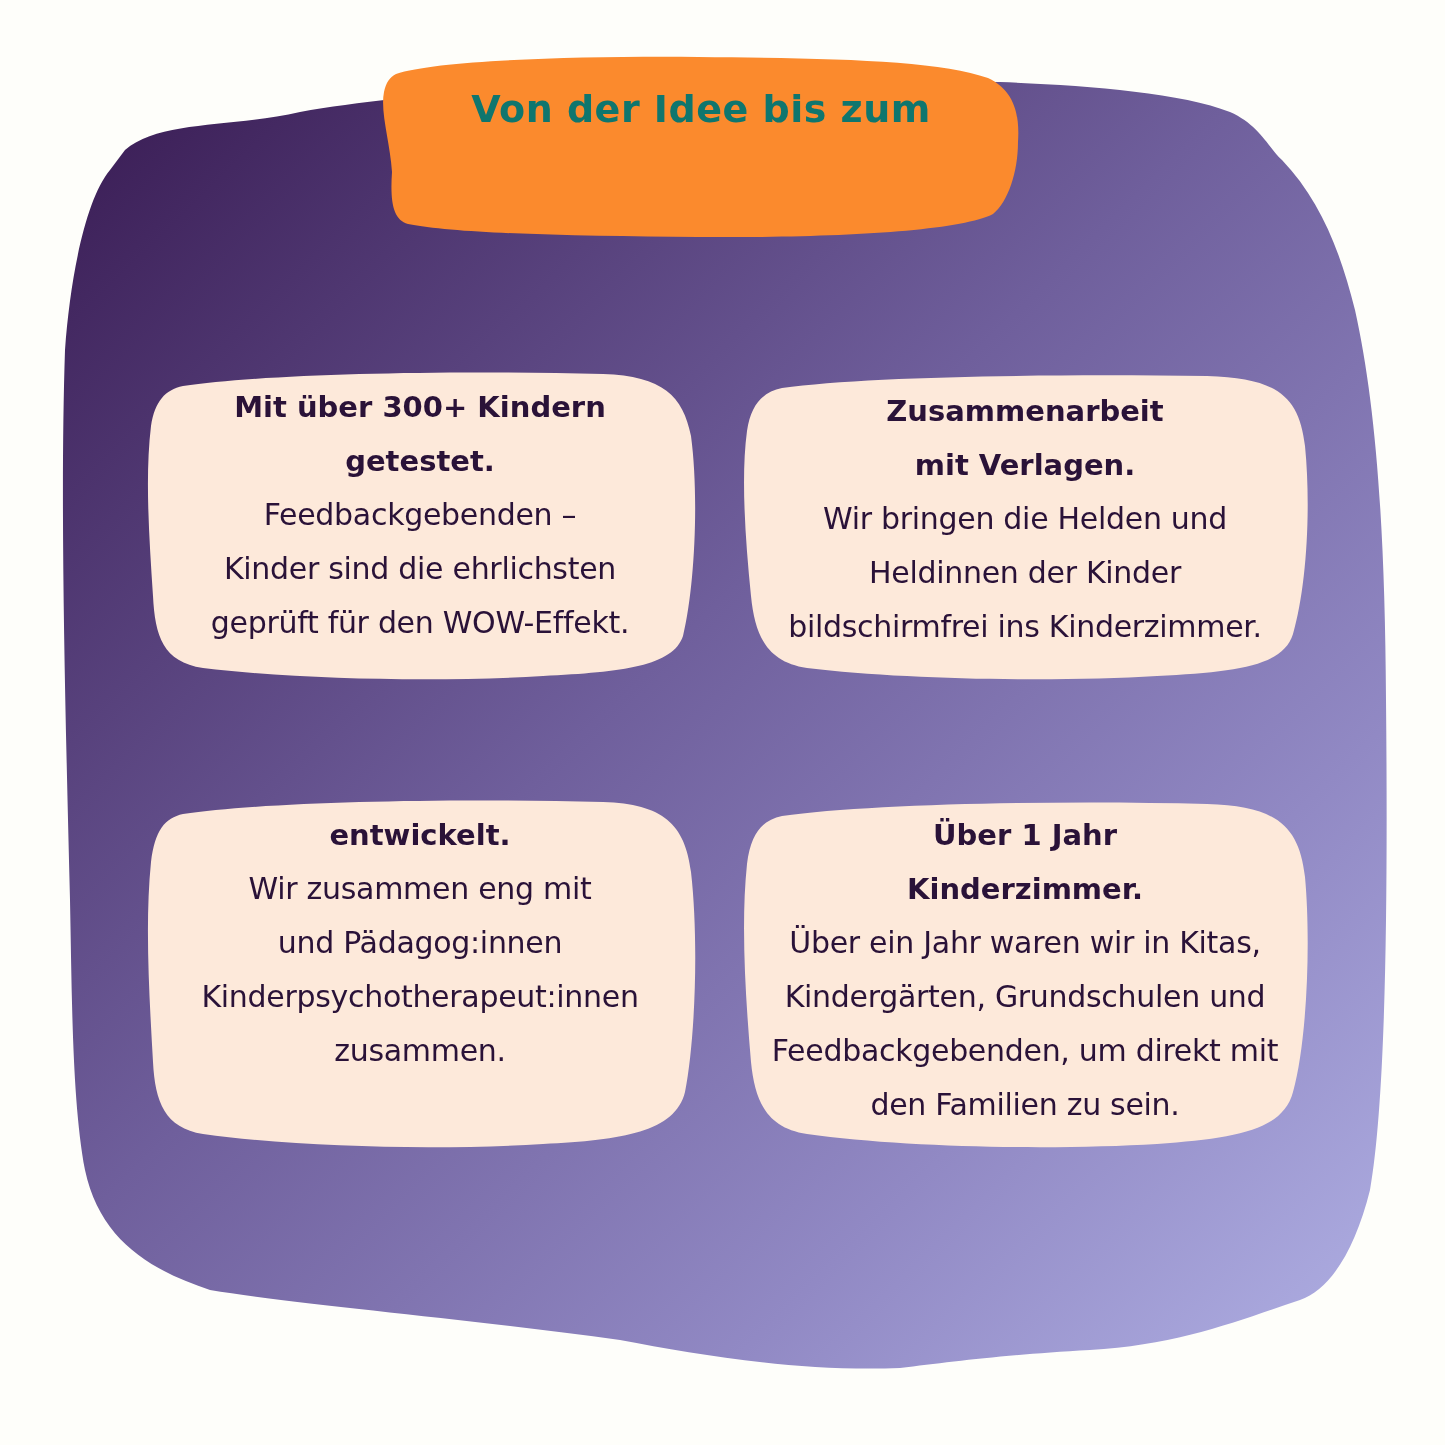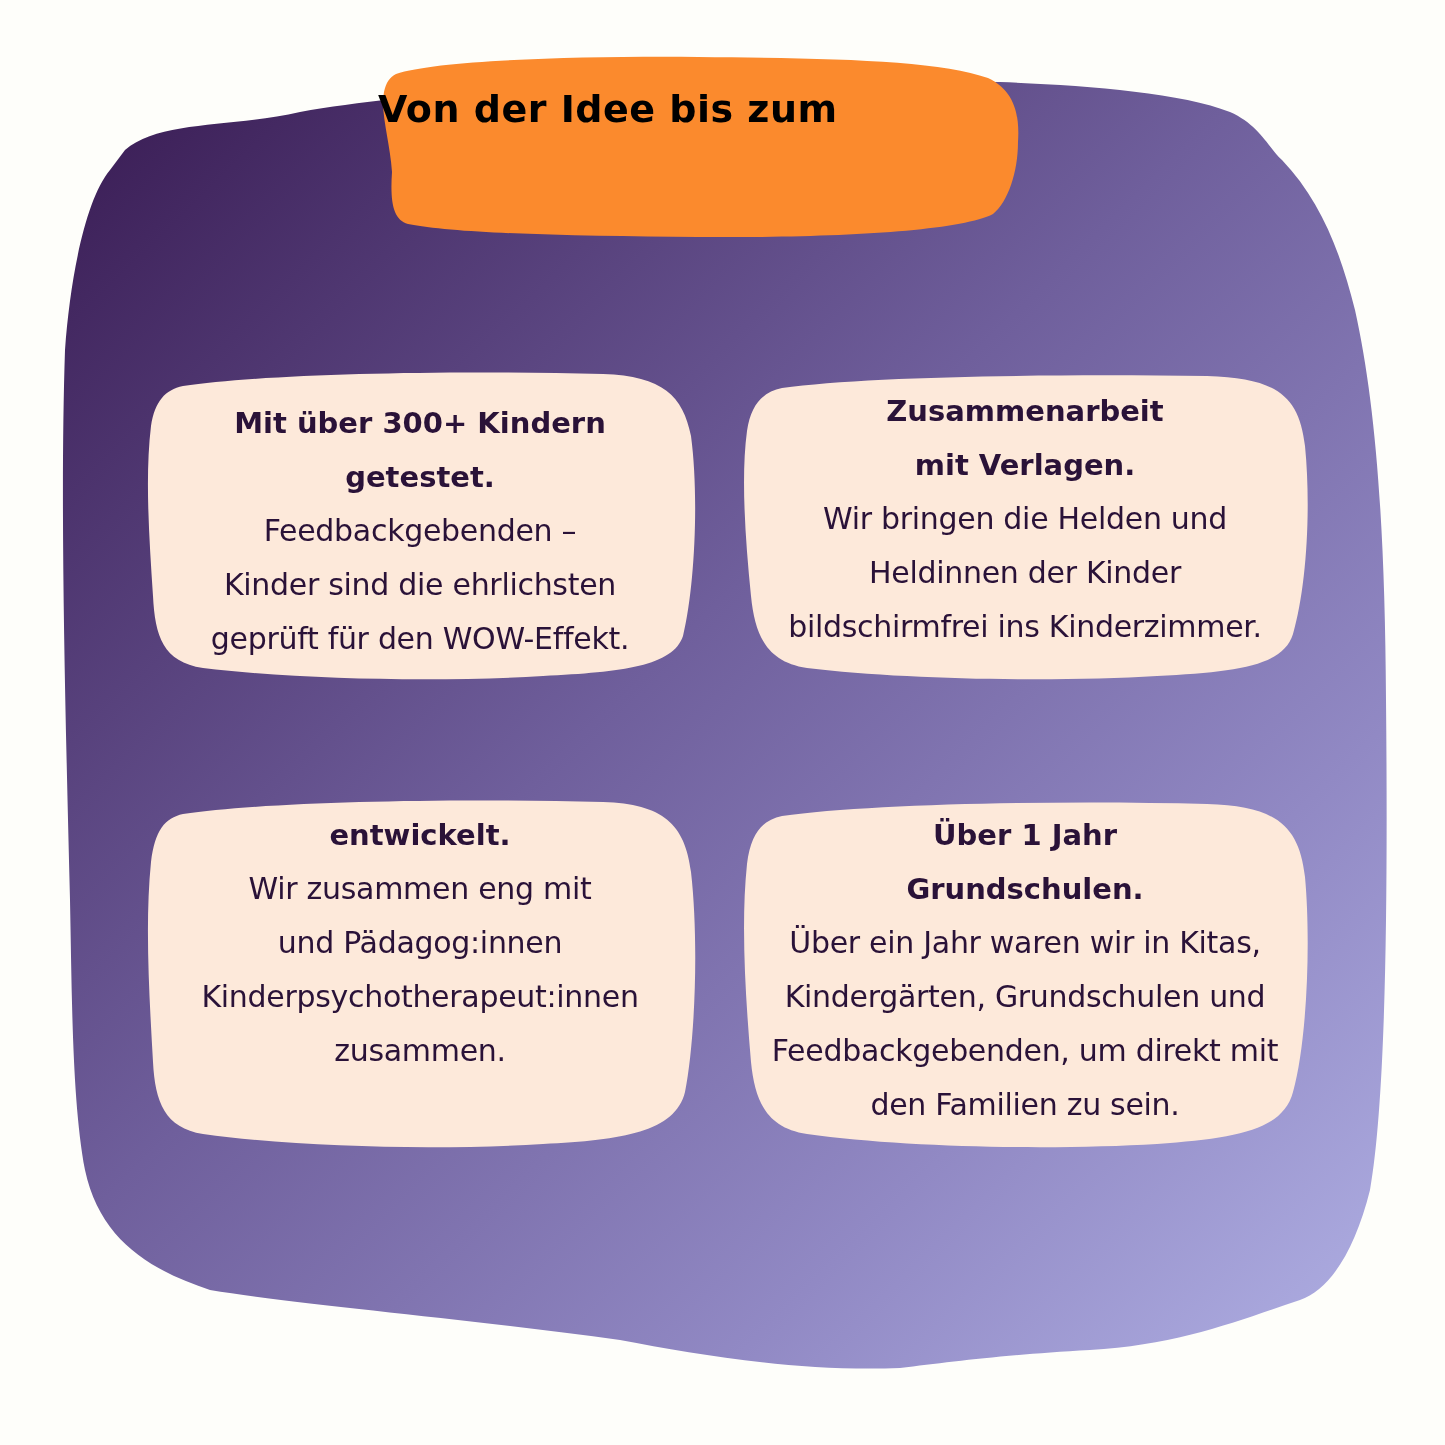--- a/index.html
+++ b/index.html
@@ -10,22 +10,22 @@
       font-family:"DejaVu Sans", "Liberation Sans", sans-serif;
     }
     .blob {
       position:absolute; left:0; top:0; width:1445px; height:1445px;
     }
     .banner {
       position:absolute; left:378px; top:52px; width:646px; height:190px;
     }
     .banner-text {
       position:absolute; left:378px; top:76px; width:646px;
-      text-align:left;
-      color:#000000;
+      text-align:center;
+      color:#0f766e;
       font-family:"DejaVu Sans", sans-serif;
       font-weight:bold;
       font-size:38px;
       line-height:66px;
       letter-spacing:0.5px;
     }
     .card-shape { position:absolute; }
     .card {
       position:absolute;
       text-align:center;
@@ -104,21 +104,21 @@
 <svg class="card-shape" style="left:737px;top:366px;width:574px;height:318px;" viewBox="0 0 574 318" xmlns="http://www.w3.org/2000/svg">
   <path fill="#fde9da" d="M 45 22 C 130 10, 320 8, 470 10 C 540 12, 562 30, 568 80 C 574 140, 570 220, 556 268 C 546 300, 500 306, 420 310 C 320 316, 170 314, 70 302 C 30 296, 18 270, 14 230 C 8 170, 4 110, 10 65 C 14 38, 26 26, 45 22 Z"></path>
 </svg>
 <svg class="card-shape" style="left:143px;top:792px;width:556px;height:362px;" viewBox="0 0 556 362" xmlns="http://www.w3.org/2000/svg">
   <path fill="#fde9da" d="M 40 22 C 120 10, 300 6, 460 10 C 520 12, 542 32, 548 80 C 556 150, 552 250, 542 300 C 532 340, 480 348, 400 352 C 300 358, 160 356, 60 342 C 22 336, 12 310, 10 270 C 6 200, 2 130, 8 70 C 12 38, 22 26, 40 22 Z"></path>
 </svg>
 <svg class="card-shape" style="left:737px;top:792px;width:574px;height:362px;" viewBox="0 0 574 362" xmlns="http://www.w3.org/2000/svg">
   <path fill="#fde9da" d="M 45 24 C 130 12, 320 8, 470 12 C 540 14, 562 34, 568 85 C 574 150, 570 250, 556 300 C 546 338, 500 346, 420 352 C 320 358, 170 356, 70 342 C 30 336, 18 310, 14 270 C 8 200, 4 130, 10 72 C 14 40, 26 28, 45 24 Z"></path>
 </svg>
 
-<div class="card" style="left:150px;top:396px;width:540px;">
+<div class="card" style="left:150px;top:380px;width:540px;">
   <span class="title">
     <span class="line">Mit über 300+ Kindern</span>
     <span class="line">getestet.</span>
   </span>
   <span class="body">
     <span class="line">Feedbackgebenden –</span>
     <span class="line">Kinder sind die ehrlichsten</span>
     <span class="line">geprüft für den WOW-Effekt.</span>
   </span>
 </div>
@@ -143,21 +143,21 @@
     <span class="line">Wir zusammen eng mit</span>
     <span class="line">und Pädagog:innen</span>
     <span class="line">Kinderpsychotherapeut:innen</span>
     <span class="line">zusammen.</span>
   </span>
 </div>
 
 <div class="card" style="left:745px;top:808px;width:560px;text-align:center;">
   <span class="title">
     <span class="line">Über 1 Jahr</span>
-    <span class="line">Grundschulen.</span>
+    <span class="line">Kinderzimmer.</span>
   </span>
   <span class="body">
     <span class="line">Über ein Jahr waren wir in Kitas,</span>
     <span class="line">Kindergärten, Grundschulen und</span>
     <span class="line">Feedbackgebenden, um direkt mit</span>
     <span class="line">den Familien zu sein.</span>
   </span>
 </div>
 
 </body></html>

